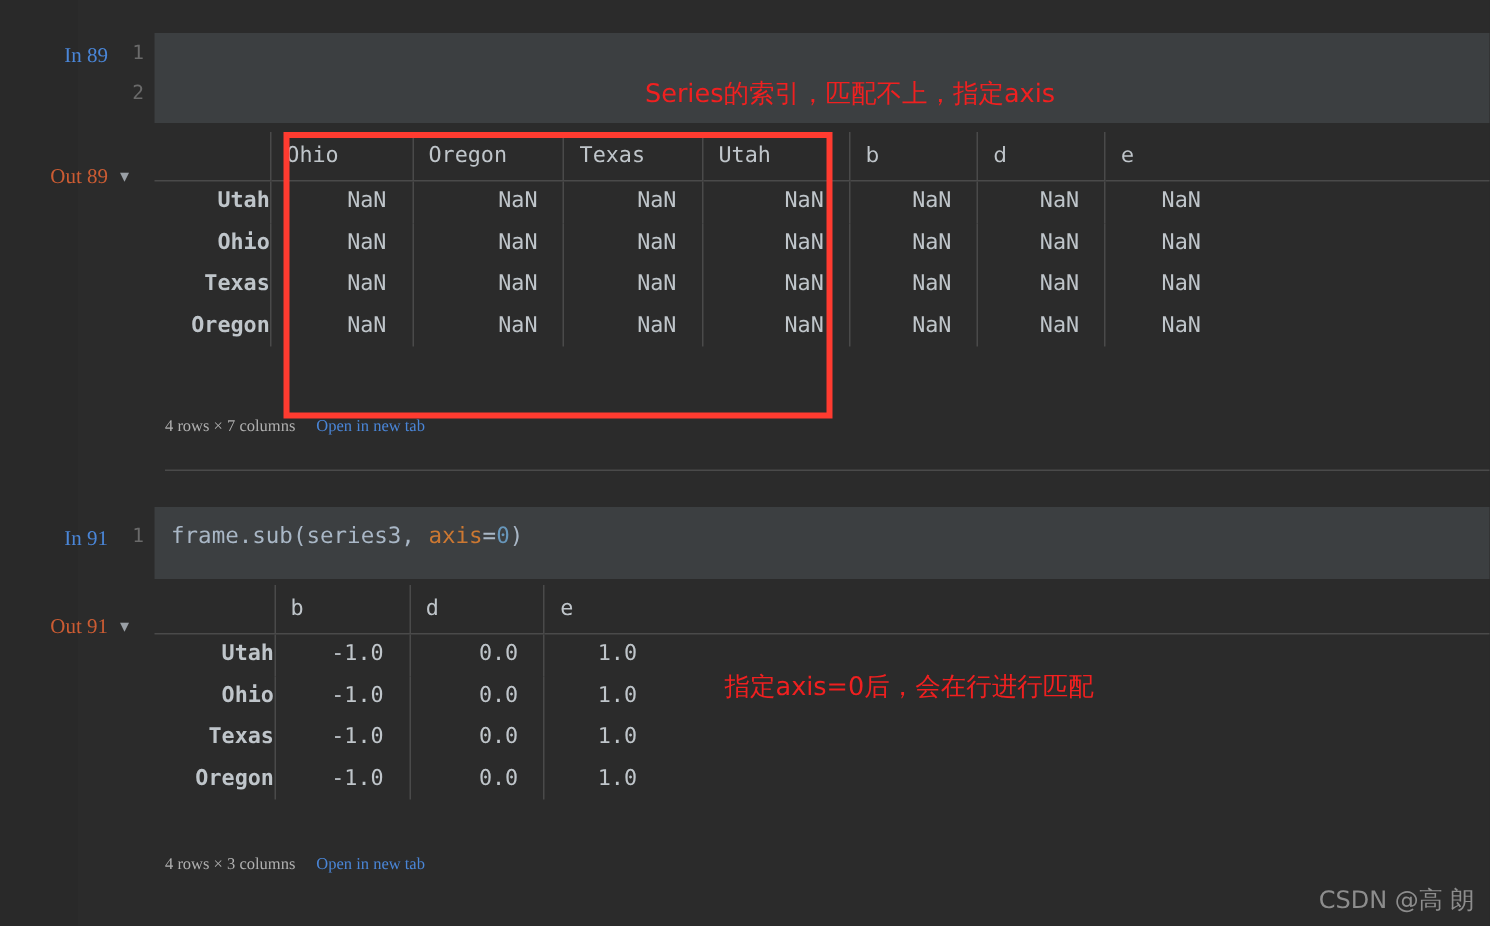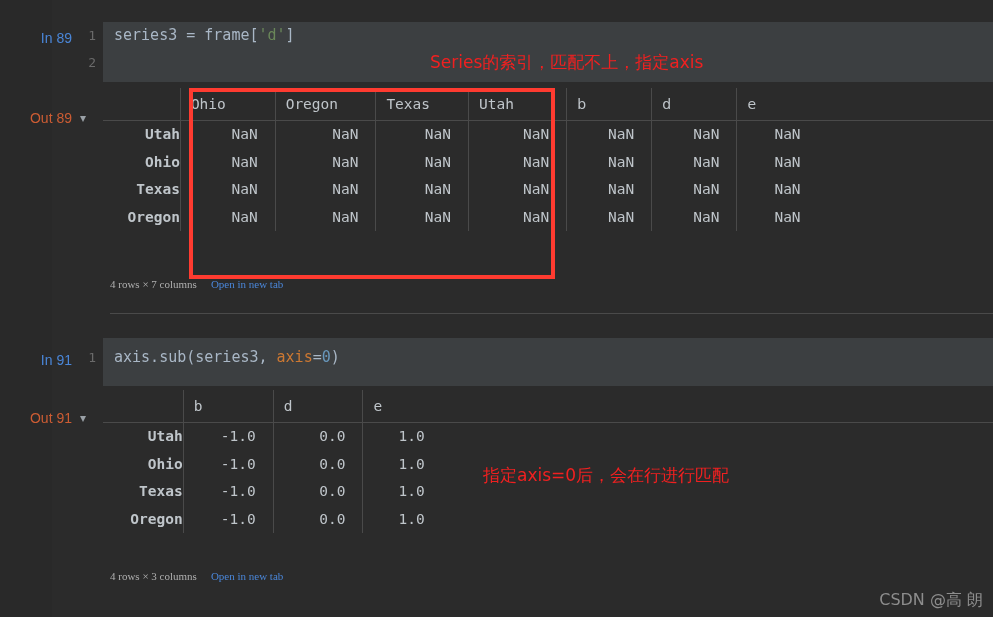--- a/index.html
+++ b/index.html
@@ -37,21 +37,21 @@
     position: absolute;
     left: 0;
     width: 993px;
   }
 
   .cell-label {
     position: absolute;
     left: 0;
     width: 103px;
     text-align: left;
-    font-family: Liberation Sans, sans-serif;
+    font-family: Liberation Serif, serif;
     font-size: 14px;
     white-space: nowrap;
   }
   .cell-label .lbl {
     display: inline-block;
     width: 72px;
     text-align: right;
     padding-right: 0px;
   }
   .in-label .lbl { color: #4a86d8; }
@@ -207,21 +207,20 @@
   <div class="cell" style="top:22px;">
     <div class="cell-label in-label" style="top:8px;">
       <span class="lbl">In 89</span>
     </div>
 
     <div class="code-block" style="top:0px; height:60px;">
       <div class="gutter-nums">
         <div>1</div>
         <div>2</div>
       </div>
-      <div class="code-line"><span class="tok-plain">series3 = frame[</span><span class="tok-str">'d'</span><span class="tok-plain">]</span></div>
     </div>
   </div>
 
   <div class="cell" style="top:88px;">
     <div class="cell-label out-label" style="top:22px;">
       <span class="lbl">Out 89</span><span class="chevron">▾</span>
     </div>
 
     <div class="out-area" style="top:0px;">
       <table class="df">
@@ -291,21 +290,21 @@
 
   <div class="cell" style="top:338px;">
     <div class="cell-label in-label" style="top:14px;">
       <span class="lbl">In 91</span>
     </div>
 
     <div class="code-block" style="top:0px; height:48px; padding-top:6px;">
       <div class="gutter-nums" style="top:6px;">
         <div>1</div>
       </div>
-      <div class="code-line"><span class="tok-plain">axis.sub(series3, </span><span class="tok-kwarg">axis</span><span class="tok-plain">=</span><span class="tok-num">0</span><span class="tok-plain">)</span></div>
+      <div class="code-line"><span class="tok-plain">frame.sub(series3, </span><span class="tok-kwarg">axis</span><span class="tok-plain">=</span><span class="tok-num">0</span><span class="tok-plain">)</span></div>
     </div>
   </div>
 
   <div class="cell" style="top:390px;">
     <div class="cell-label out-label" style="top:20px;">
       <span class="lbl">Out 91</span><span class="chevron">▾</span>
     </div>
 
     <div class="out-area" style="top:0px;">
       <table class="df">
@@ -348,17 +347,17 @@
   </div>
 
   <div class="df-footer" style="top:570px;">
     <span>4 rows × 3 columns</span><span class="open-link">Open in new tab</span>
   </div>
 
   <div class="red-box" style="left:189px; top:88px; width:366px; height:191px;"></div>
 
   <div class="red-note" style="left:430px; top:51px;">Series的索引，匹配不上，指定axis</div>
 
-  <div class="red-note" style="left:483px; top:464px;">指定axis=0后，会在行进行匹配</div>
+  <div class="red-note" style="left:483px; top:446px;">指定axis=0后，会在行进行匹配</div>
 
   <div class="watermark">CSDN @高 朗</div>
 
 </div>
 
 </body></html>

